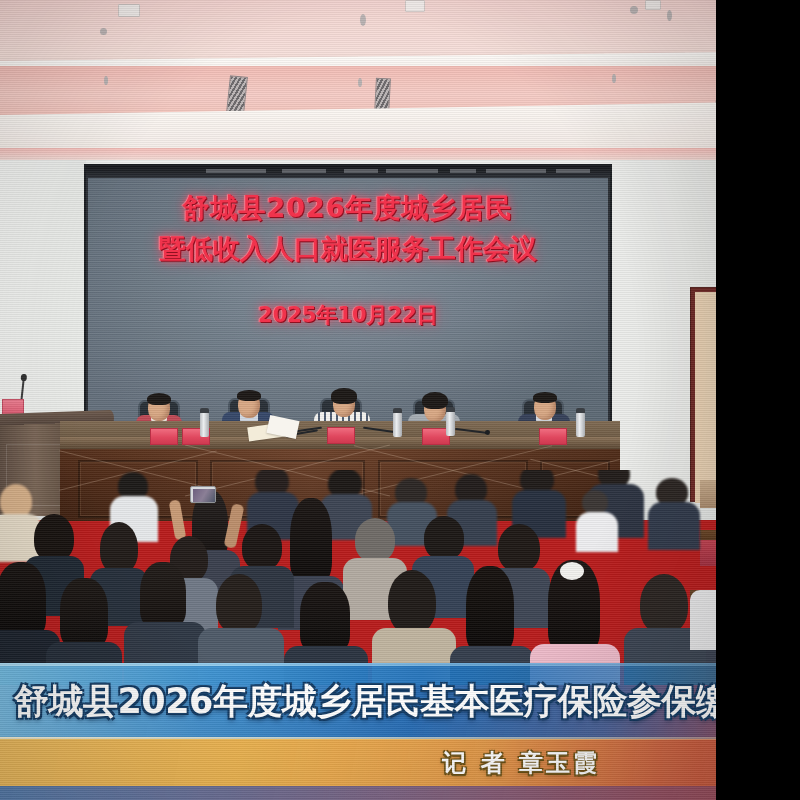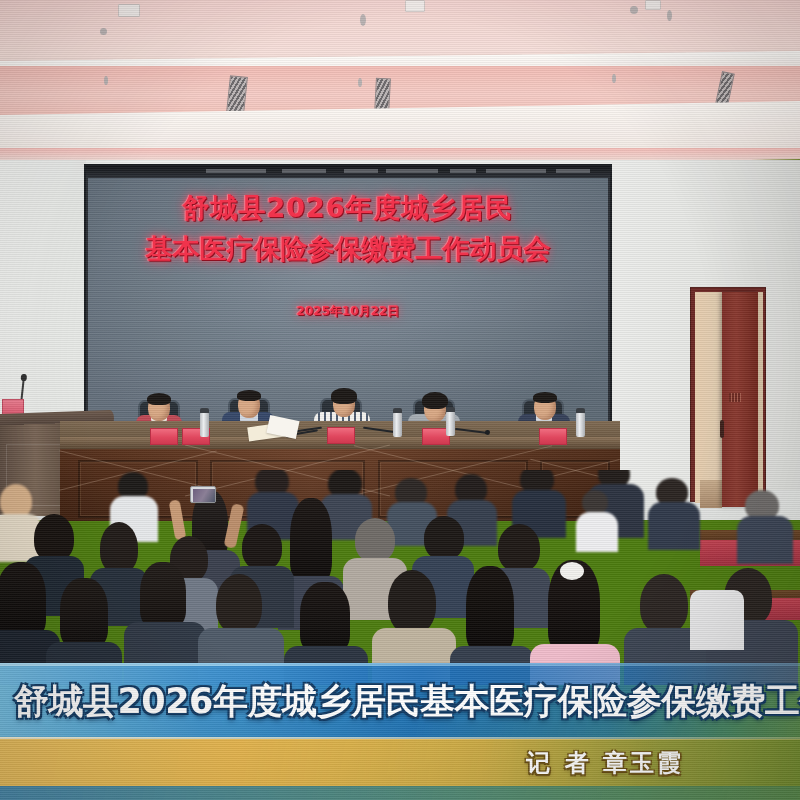--- a/index.html
+++ b/index.html
@@ -1,21 +1,21 @@
 <!DOCTYPE html>
 <html><head>
 <meta charset="utf-8">
 <title>News Broadcast Frame</title>
 <style>
   html,body{margin:0;padding:0;background:#000;}
   *{box-sizing:border-box;}
   #frame{
-    position:relative;width:800px;height:800px;overflow:hidden;
+    position:relative;width:716px;height:800px;overflow:hidden;
     font-family:"Liberation Sans","DejaVu Sans",sans-serif;
-    background:#4d7c0f;
+    background:#b91c1c;
   }
 
   
   .ceiling-back{position:absolute;left:0;top:0;width:800px;height:62px;
     background:linear-gradient(180deg,#f2d2ce 0%,#f6dcd7 60%,#f7e2dc 100%);}
   .ceiling-beam{position:absolute;left:-10px;top:56px;width:820px;height:16px;
     background:linear-gradient(180deg,#fdfbf8 0%,#f6f0ec 100%);
     transform:rotate(-0.7deg);box-shadow:0 2px 5px rgba(150,120,115,.30);}
   .ceiling-mid{position:absolute;left:0;top:66px;width:800px;height:52px;
     background:linear-gradient(180deg,#f3bdb6 0%,#f6cdc6 55%,#f3c3bb 100%);}
@@ -56,21 +56,21 @@
     font-family:"DejaVu Sans","Liberation Sans",sans-serif;
     font-weight:bold;color:#f0334c;letter-spacing:1px;line-height:1.02;
     text-shadow:
       1px 1px 0 #8e1020, -1px 0 1px #ff8292, 0 0 7px rgba(255,70,95,.85),
       0 0 16px rgba(255,60,90,.45);
     white-space:nowrap;
   }
   .bl1{font-size:27px;margin-bottom:13px;}
   .bl2{font-size:27px;margin-bottom:13px;letter-spacing:0px;}
   .bl3{font-size:27px;margin-bottom:22px;letter-spacing:0px;}
-  .bl-date{font-size:12px;letter-spacing:0px;margin-top:43px;}
+  .bl-date{font-size:21px;letter-spacing:0px;margin-top:43px;}
 
   
   .door-frame{position:absolute;left:690px;top:287px;width:76px;height:215px;
     background:#6c2824;border:1px solid #4e1c19;}
   .door-inner{position:absolute;left:4px;top:4px;width:68px;height:211px;
     background:linear-gradient(90deg,#e7cdae 0%,#decbb0 45%,#d8c3a6 100%);}
   .door-leaf{position:absolute;left:722px;top:292px;width:36px;height:215px;
     background:linear-gradient(90deg,#7e2f28 0%,#8b3a30 40%,#73281f 100%);
     box-shadow:-2px 0 4px rgba(0,0,0,.28);}
   .door-sign{position:absolute;left:729px;top:393px;width:12px;height:9px;
@@ -233,21 +233,21 @@
       <div class="bezel-seg" style="left:258px;width:34px;"></div>
       <div class="bezel-seg" style="left:300px;width:52px;"></div>
       <div class="bezel-seg" style="left:364px;width:26px;"></div>
       <div class="bezel-seg" style="left:400px;width:60px;"></div>
       <div class="bezel-seg" style="left:470px;width:34px;"></div>
     </div>
     <div class="screen">
       <div class="screen-lines"></div>
       <div class="banner-text">
         <div class="bl bl1">舒城县2026年度城乡居民</div>
-        <div class="bl bl2">基本医疗保险参保缴费工作动员会</div>
+        <div class="bl bl2">暨低收入人口就医服务工作会议</div>
         <div class="bl bl-date">2025年10月22日</div>
       </div>
     </div>
   </div>
 
   <div class="lectern-mic"></div>
   <div class="lectern-sign"></div>
   <div class="lectern-top"></div>
   <div class="lectern-body"></div>
   <div class="lectern-panel"></div>

